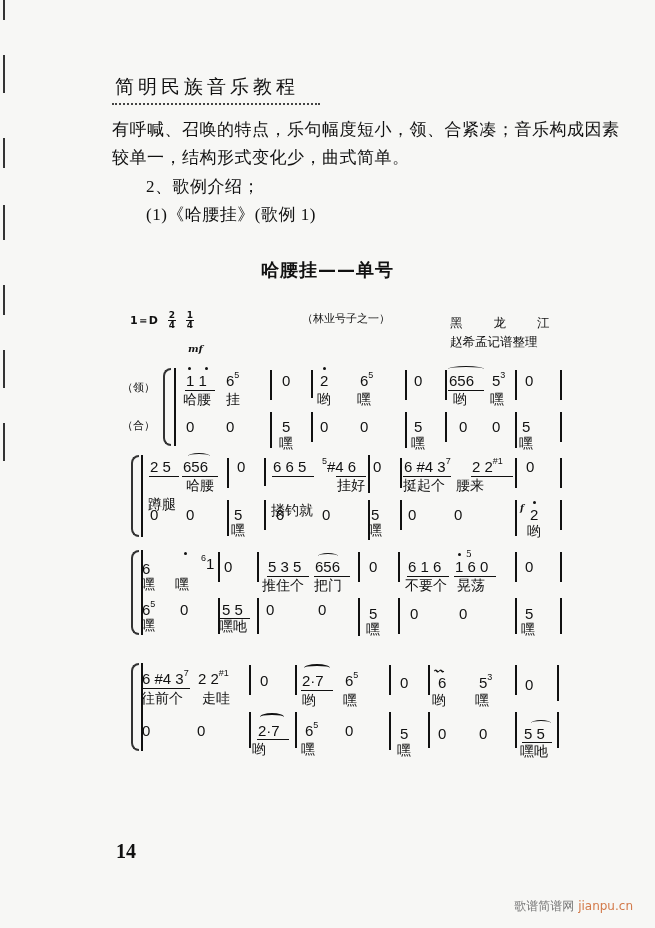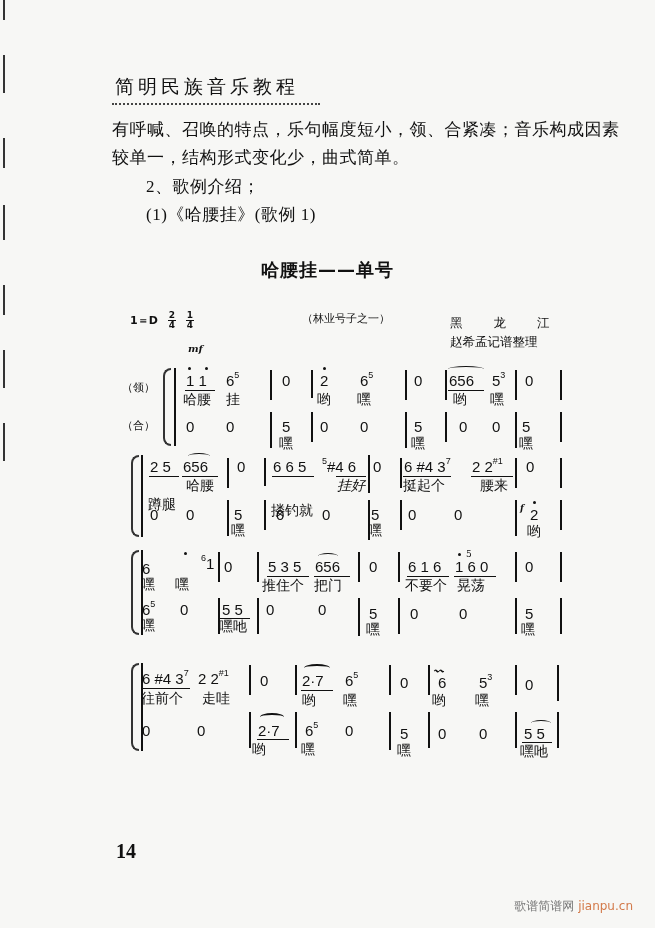--- a/index.html
+++ b/index.html
@@ -125,30 +125,30 @@
   <span class="uline" style="left:182px;top:476px;width:36px;"></span>
   <span class="ly" style="left:186px;top:477px;">哈腰</span>
   <span class="bar" style="left:227px;top:458px;height:30px;"></span>
   <span class="n" style="left:237px;top:458px;">0</span>
   <span class="bar" style="left:264px;top:458px;height:28px;"></span>
   <span class="n" style="left:273px;top:458px;">6 6 5</span>
   <span class="uline" style="left:272px;top:476px;width:42px;"></span>
   <span class="ly" style="left:271px;top:502px;">搂钓就</span>
   <span class="n" style="left:322px;top:458px;"><span class="sup">5</span><span>#4 6</span></span>
   <span class="uline" style="left:336px;top:476px;width:30px;"></span>
-  <span class="ly" style="left:337px;top:477px;font-style:italic;">挂好</span>
+  <span class="ly" style="left:337px;top:477px;">挂好</span>
   <span class="bar" style="left:368px;top:455px;height:38px;"></span>
   <span class="n" style="left:373px;top:458px;">0</span>
   <span class="bar" style="left:400px;top:458px;height:30px;"></span>
   <span class="n" style="left:404px;top:458px;"><span>6 #4 3</span><span class="sup">7</span></span>
   <span class="uline" style="left:403px;top:476px;width:48px;"></span>
   <span class="ly" style="left:403px;top:477px;">挺起个</span>
   <span class="n" style="left:472px;top:458px;"><span>2 2</span><span class="sup">#1</span></span>
   <span class="uline" style="left:471px;top:476px;width:42px;"></span>
-  <span class="ly" style="left:480px;top:477px;">腰来</span>
+  <span class="ly" style="left:456px;top:477px;">腰来</span>
   <span class="bar" style="left:515px;top:458px;height:30px;"></span>
   <span class="n" style="left:526px;top:458px;">0</span>
   <span class="bar" style="left:560px;top:458px;height:30px;"></span>
 
   <span class="n" style="left:150px;top:506px;">0</span>
   <span class="n" style="left:186px;top:506px;">0</span>
   <span class="bar" style="left:227px;top:500px;height:36px;"></span>
   <span class="n" style="left:234px;top:506px;">5</span>
   <span class="ly" style="left:231px;top:522px;">嘿</span>
   <span class="bar" style="left:264px;top:500px;height:30px;"></span>

